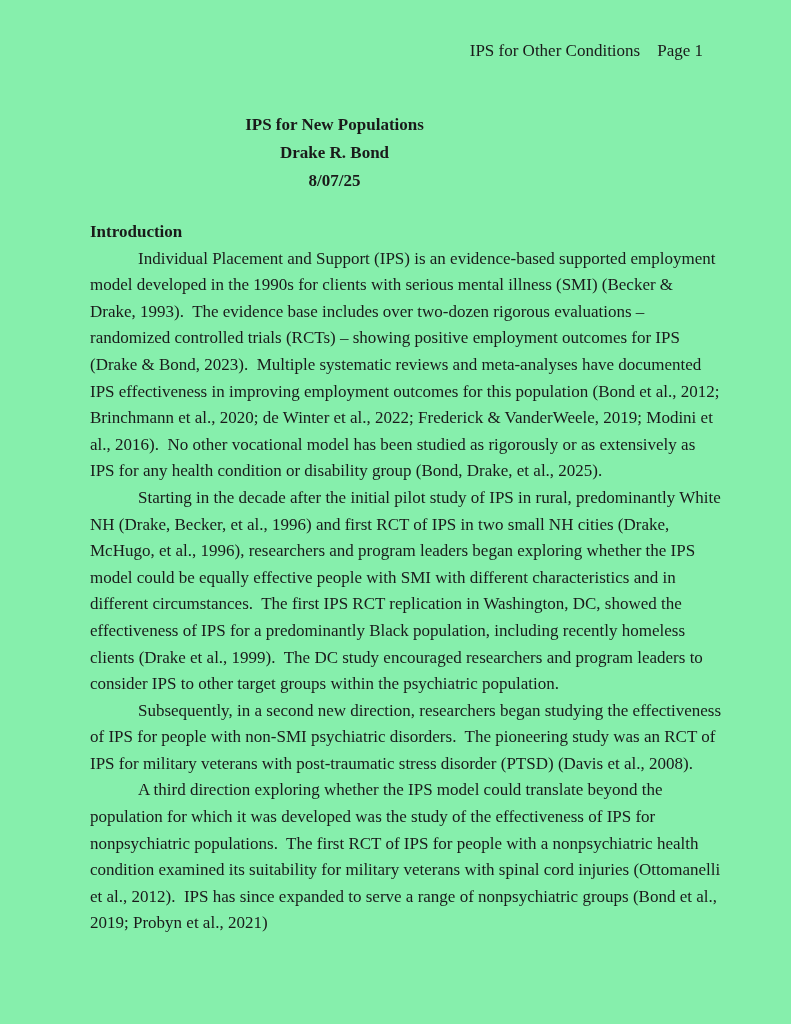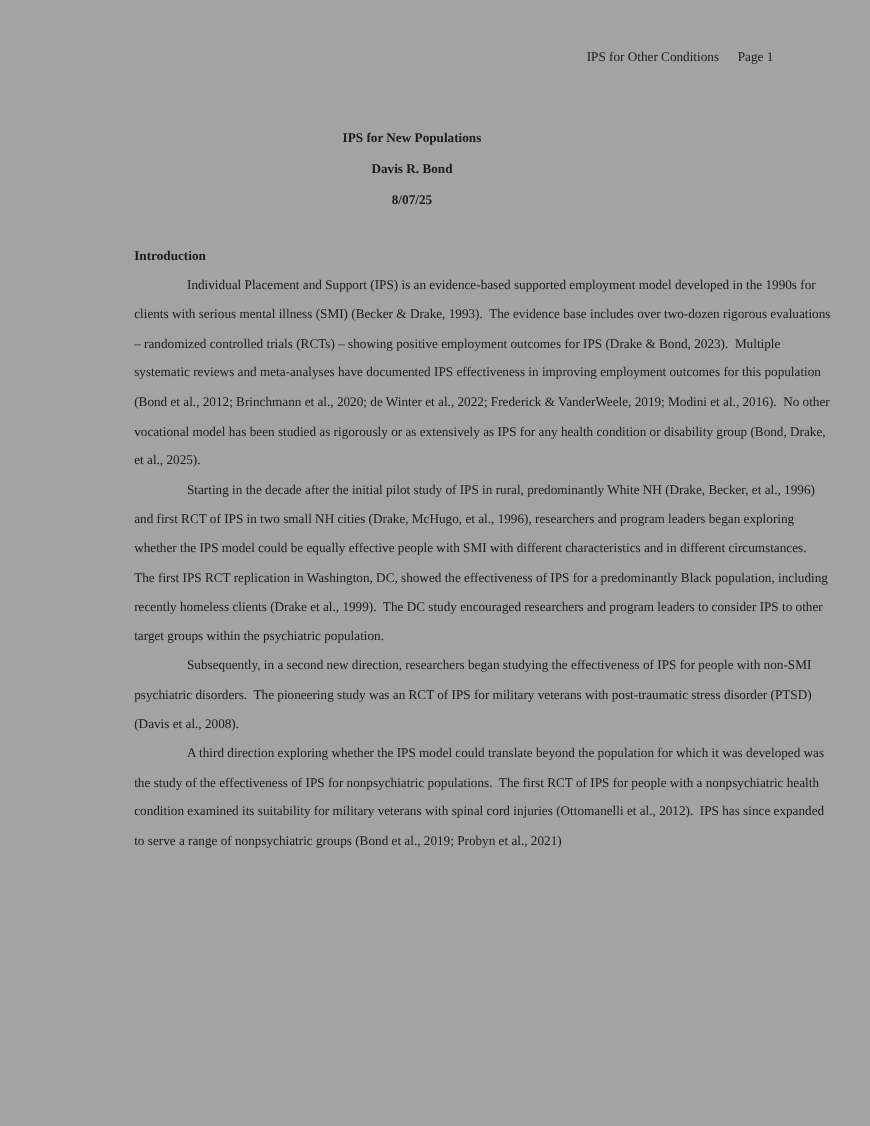--- a/index.html
+++ b/index.html
@@ -1,23 +1,23 @@
 <!DOCTYPE html>
 <html><head>
 <meta charset="utf-8">
 <style>
   * { margin: 0; padding: 0; box-sizing: border-box; }
   html, body { background: #ffffff; }
   .page {
     position: relative;
     width: 791px;
     height: 1024px;
-    background: #a3a3a3;
+    background: #86efac;
     font-family: "Liberation Serif", "DejaVu Serif", serif;
-    font-size: 12px;
+    font-size: 17px;
     color: #1a1a1a;
     overflow: hidden;
   }
   .running-head {
     position: absolute;
     top: 42px;
     left: 91px;
     width: 612px;
     text-align: right;
     line-height: 18px;
@@ -25,47 +25,45 @@
   }
   .running-head .page-num { margin-left: 17px; }
   .title-block {
     position: absolute;
     top: 111px;
     left: 0;
     width: 669px;
     text-align: center;
     font-weight: bold;
     line-height: 28px;
-    margin-left: 40px;
   }
   .doc-body {
     position: absolute;
     top: 219px;
     left: 90px;
     width: 633px;
     line-height: 26.6px;
     text-align: left;
-    margin-left: 32px;
   }
   .section-heading { font-weight: bold; }
   .para {
     text-indent: 48px;
     white-space: pre-wrap;
   }
 </style>
 </head>
 <body>
 
 <div class="page">
 
   <div class="running-head"><span>IPS for Other Conditions</span><span class="page-num">Page 1</span></div>
 
   <div class="title-block">
     <div>IPS for New Populations</div>
-    <div>Davis R. Bond</div>
+    <div>Drake R. Bond</div>
     <div>8/07/25</div>
   </div>
 
   <div class="doc-body">
     <div class="section-heading">Introduction</div>
     <div>
         <p class="para">Individual Placement and Support (IPS) is an evidence-based supported employment model developed in the 1990s for clients with serious mental illness (SMI) (Becker &amp; Drake, 1993).  The evidence base includes over two-dozen rigorous evaluations – randomized controlled trials (RCTs) – showing positive employment outcomes for IPS (Drake &amp; Bond, 2023).  Multiple systematic reviews and meta-analyses have documented IPS effectiveness in improving employment outcomes for this population (Bond et al., 2012; Brinchmann et al., 2020; de Winter et al., 2022; Frederick &amp; VanderWeele, 2019; Modini et al., 2016).  No other vocational model has been studied as rigorously or as extensively as IPS for any health condition or disability group (Bond, Drake, et al., 2025).</p>
         <p class="para">Starting in the decade after the initial pilot study of IPS in rural, predominantly White NH (Drake, Becker, et al., 1996) and first RCT of IPS in two small NH cities (Drake, McHugo, et al., 1996), researchers and program leaders began exploring whether the IPS model could be equally effective people with SMI with different characteristics and in different circumstances.  The first IPS RCT replication in Washington, DC, showed the effectiveness of IPS for a predominantly Black population, including recently homeless clients (Drake et al., 1999).  The DC study encouraged researchers and program leaders to consider IPS to other target groups within the psychiatric population.</p>
         <p class="para">Subsequently, in a second new direction, researchers began studying the effectiveness of IPS for people with non-SMI psychiatric disorders.  The pioneering study was an RCT of IPS for military veterans with post-traumatic stress disorder (PTSD) (Davis et al., 2008).</p>
         <p class="para">A third direction exploring whether the IPS model could translate beyond the population for which it was developed was the study of the effectiveness of IPS for nonpsychiatric populations.  The first RCT of IPS for people with a nonpsychiatric health condition examined its suitability for military veterans with spinal cord injuries (Ottomanelli et al., 2012).  IPS has since expanded to serve a range of nonpsychiatric groups (Bond et al., 2019; Probyn et al., 2021)</p>

